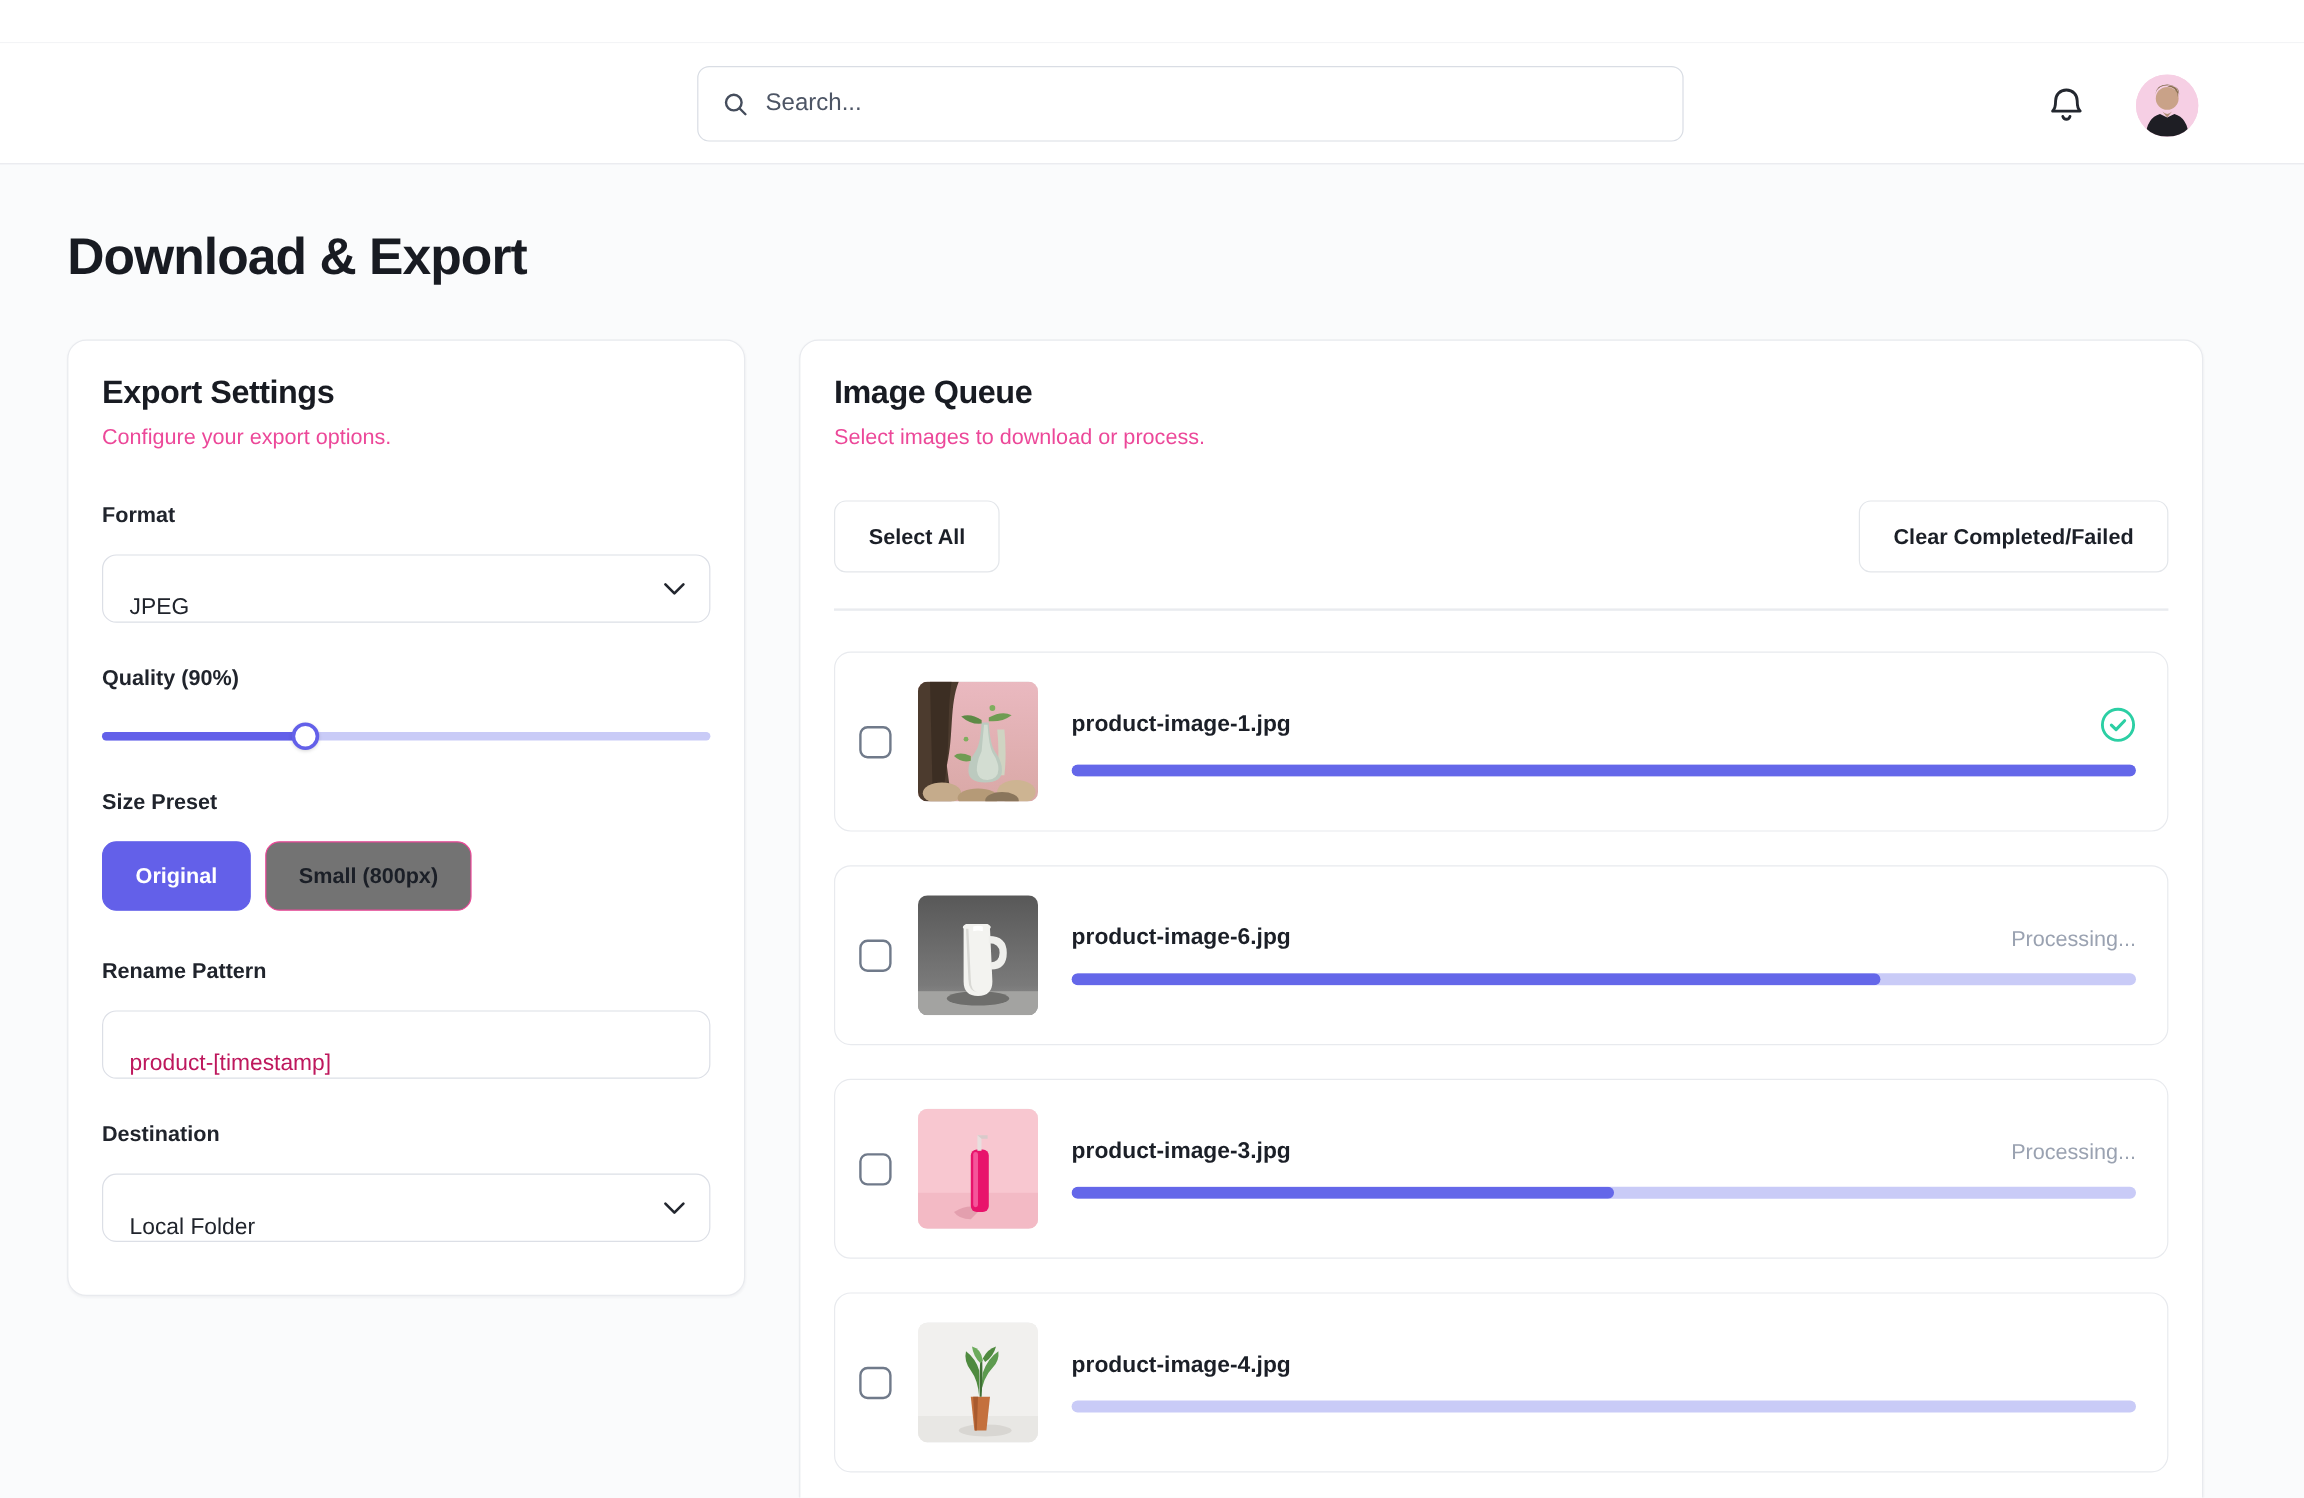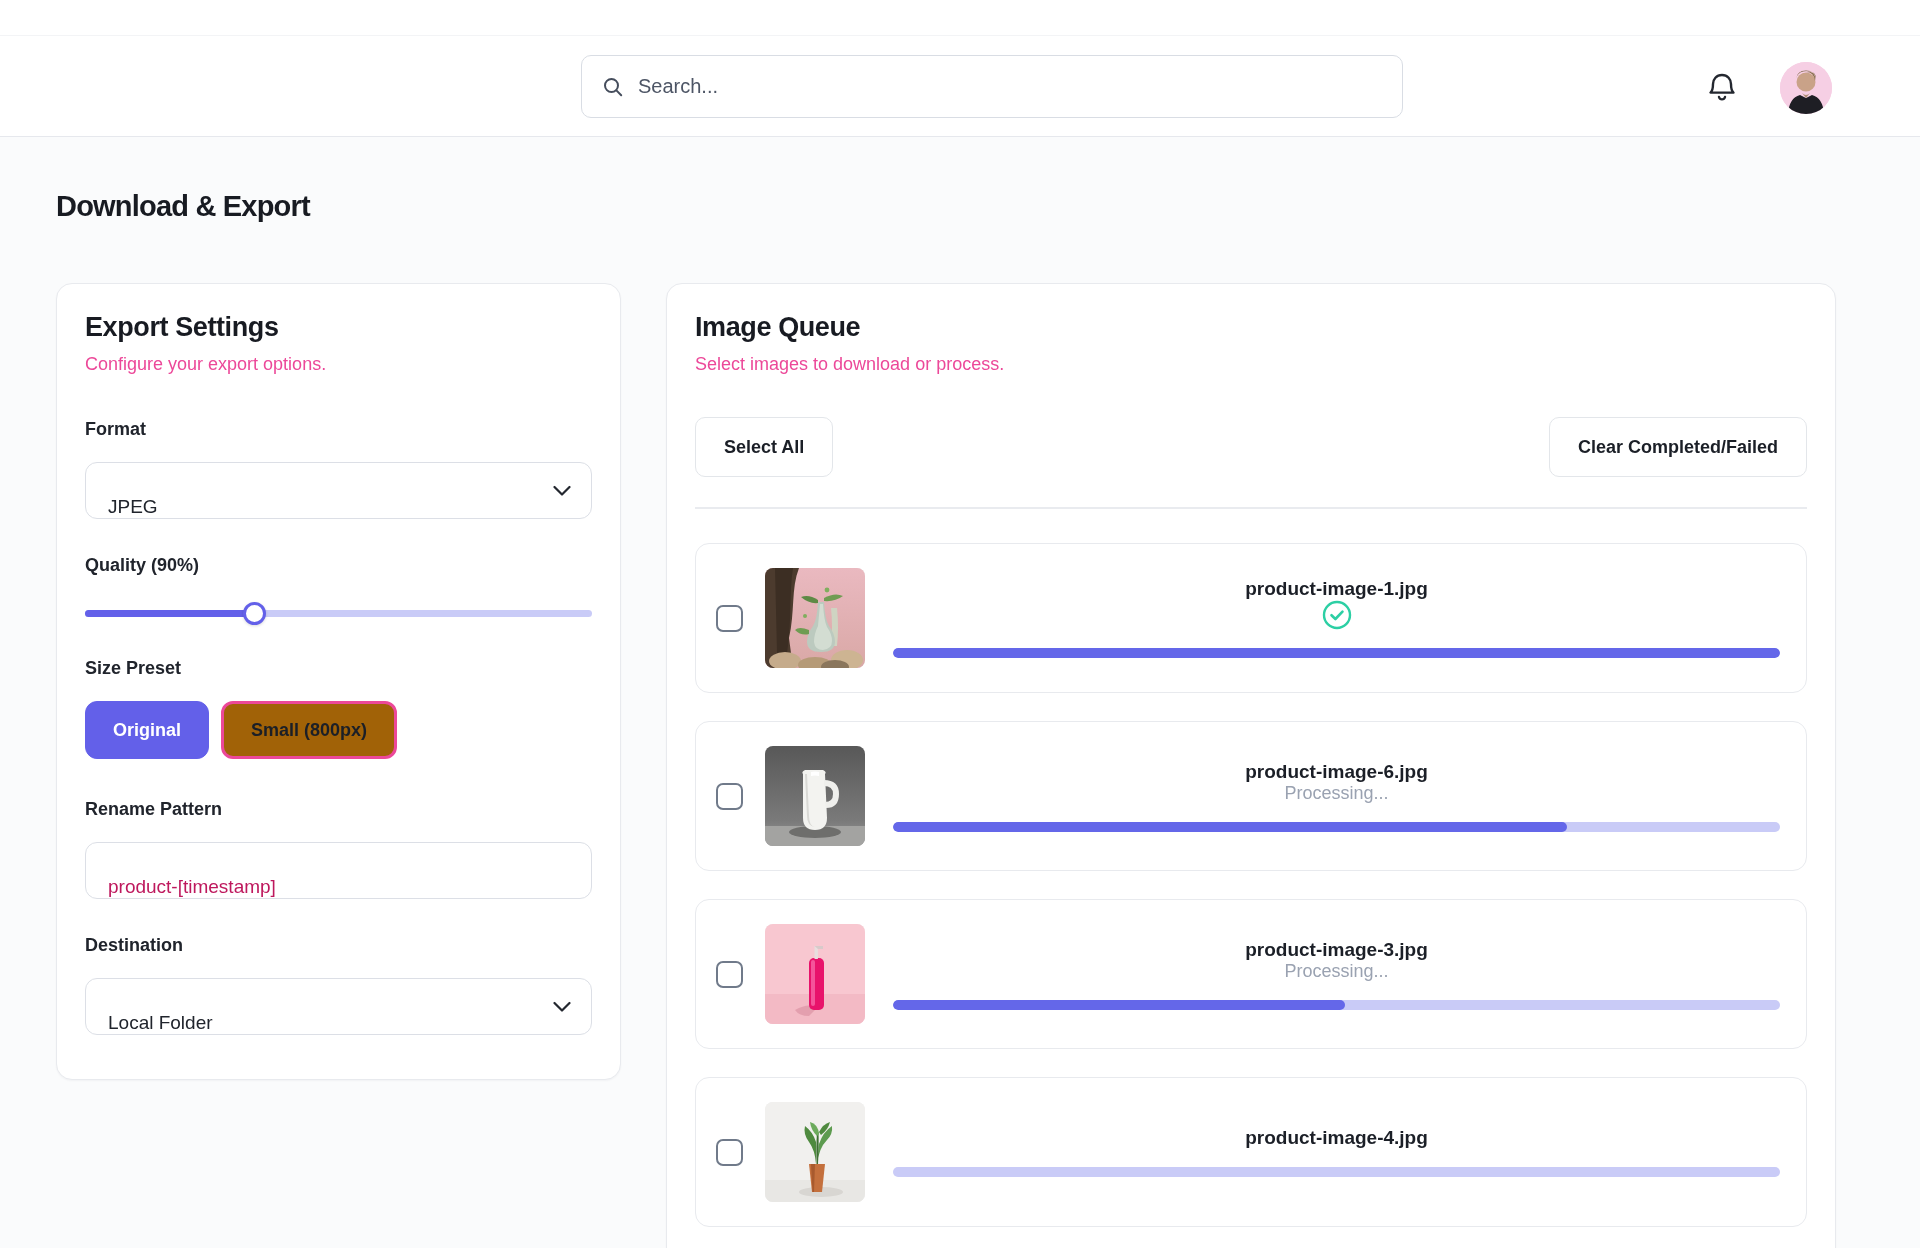--- a/index.html
+++ b/index.html
@@ -36,21 +36,21 @@
     align-items: center; justify-content: center;
   }
   .avatar {
     position: absolute; left: 1780px; top: 26px; width: 52px; height: 52px;
     border-radius: 50%; overflow: hidden; cursor: pointer; background: #f6cfe4;
   }
 
   
   .page-title {
     position: absolute; left: 56px; top: 190px;
-    font-size: 29px; font-weight: 800; letter-spacing: -0.8px; color: #181b22;
+    font-size: 43px; font-weight: 800; letter-spacing: -0.8px; color: #181b22;
   }
 
   .card {
     position: absolute; background: #ffffff; border: 1px solid #e8eaee;
     border-radius: 16px; box-shadow: 0 1px 2px rgba(16,24,40,0.04);
   }
   .card-settings { left: 56px; top: 283px; width: 565px; height: 797px; padding: 28px; }
   .card-queue    { left: 666px; top: 283px; width: 1170px; height: 990px; padding: 28px 24px; }
 
   .card-title { font-size: 27px; font-weight: 800; letter-spacing: -0.4px; color: #181b22; }
@@ -85,21 +85,21 @@
     box-shadow: 0 1px 3px rgba(0,0,0,0.15); cursor: grab;
   }
 
   .lbl-size { margin-top: 34px; }
   .preset-row { margin-top: 22px; display: flex; gap: 12px; }
   .preset-btn {
     height: 58px; border-radius: 12px; font-family: "Liberation Sans", sans-serif;
     font-size: 18px; font-weight: 700; padding: 0 27px; cursor: pointer;
   }
   .preset-btn.active { background: #6360e9; border: 1px solid #6360e9; color: #ffffff; }
-  .preset-btn.inactive { background: #a16207; border: 3px solid #ec4899; color: #1b1f27; }
+  .preset-btn.inactive { background: #737373; border: 1px solid #ec4899; color: #1b1f27; }
 
   .lbl-rename { margin-top: 40px; }
   .text-input-wrap { cursor: text; }
   .text-input-wrap input {
     border: none; outline: none; width: 100%; background: transparent;
     font-family: "Liberation Sans", sans-serif; font-size: 19px; color: #be185d;
   }
   .lbl-dest { margin-top: 36px; }
 
   
@@ -124,21 +124,21 @@
     appearance: none; -webkit-appearance: none; width: 27px; height: 27px;
     border: 2px solid #707a8a; border-radius: 7px; background: #fff; cursor: pointer;
     flex: 0 0 auto; margin-right: 22px;
   }
   .thumb {
     width: 100px; height: 100px; border-radius: 8px; overflow: hidden;
     flex: 0 0 auto; margin-right: 28px; background: #eee;
   }
   .thumb svg { display: block; width: 100%; height: 100%; }
   .item-body { flex: 1 1 auto; min-width: 0; }
-  .item-top { display: flex; align-items: center; justify-content: space-between; flex-direction: column; }
+  .item-top { display: flex; align-items: center; justify-content: space-between; }
   .item-name { font-size: 19px; font-weight: 700; color: #1b1f27; }
   .item-status { font-size: 18px; color: #9aa2b1; }
   .progress-track {
     margin-top: 18px; height: 10px; border-radius: 5px; background: #c9cbf7;
     overflow: hidden;
   }
   .progress-fill { height: 100%; border-radius: 5px; background: #6467e9; }
 </style>
 </head>
 <body>

